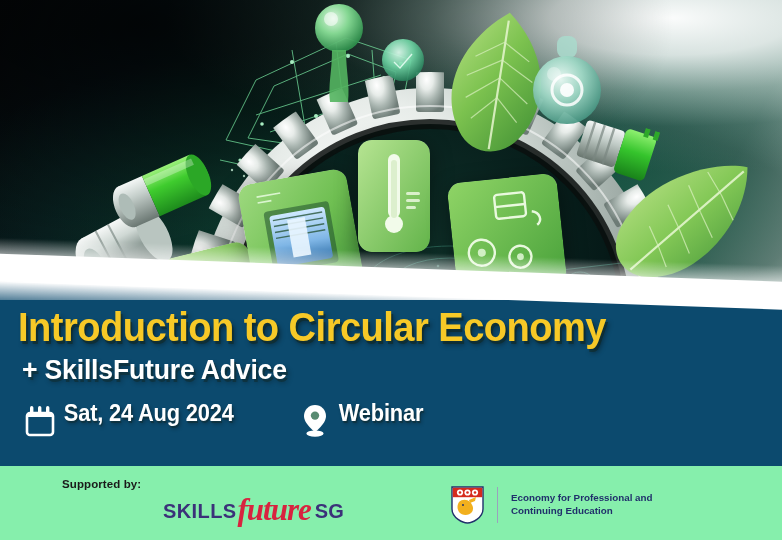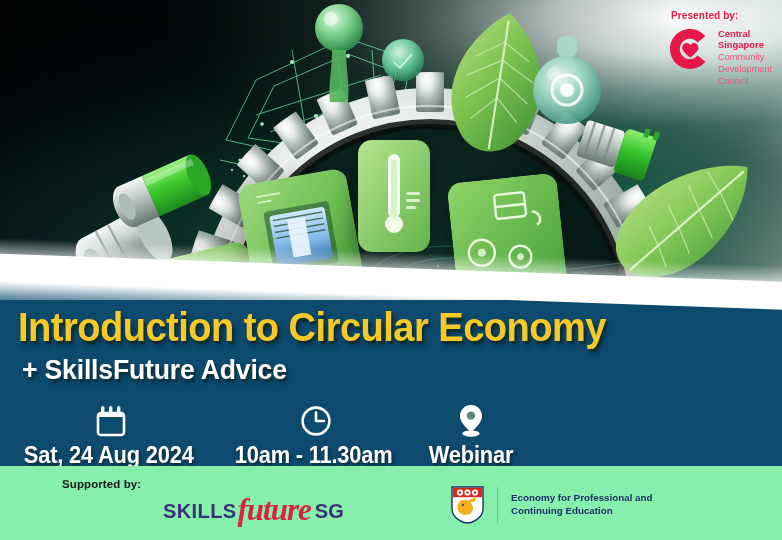--- a/index.html
+++ b/index.html
@@ -113,21 +113,21 @@
     transform:scaleX(.95); transform-origin:left center;
     white-space:nowrap;
     text-shadow:2px 3px 0 rgba(18,38,30,.45), 3px 4px 5px rgba(0,0,0,.32);
   }
 
   .meta{
     position:absolute; left:20px; top:118px;
     display:flex; align-items:center; gap:0px;
     white-space:nowrap;
   }
-  .meta-item{ display:flex; align-items:center;flex-direction:column; }
+  .meta-item{ display:flex; align-items:flex-start; }
   .meta-ico{ width:40px; height:42px; display:flex; align-items:center; justify-content:center; flex:0 0 auto; }
   .meta-ico svg{ display:block; }
   .meta-txt{
     color:#ffffff; font-size:23px; font-weight:bold; letter-spacing:-0.2px;
     transform:scaleX(.95); transform-origin:left center;
     text-shadow:1px 2px 0 rgba(18,38,30,.42), 2px 3px 4px rgba(0,0,0,.30);
     padding-left:4px;
   }
   .gap-a{ width:28px; } .gap-b{ width:24px; }
 
@@ -599,29 +599,20 @@
             </g>
             <path d="M2 8 h26 v4 H2 Z" fill="#ffffff"></path>
             <rect x="2" y="8" width="26" height="22" rx="3" fill="none" stroke="#ffffff" stroke-width="2.6"></rect>
           </svg>
         </span>
         <span class="meta-txt">Sat, 24 Aug 2024</span>
       </div>
 
       <span class="gap-a"></span>
 
-      <div class="meta-item">
-        <span class="meta-ico">
-          <svg width="32" height="32" viewBox="0 0 32 32">
-            <circle cx="16" cy="16" r="13.4" fill="none" stroke="#ffffff" stroke-width="2.6"></circle>
-            <path d="M16 7.5 V16 H24" fill="none" stroke="#ffffff" stroke-width="2.6" stroke-linecap="round" stroke-linejoin="round"></path>
-          </svg>
-        </span>
-        <span class="meta-txt">10am - 11.30am</span>
-      </div>
 
       <span class="gap-b"></span>
 
       <div class="meta-item">
         <span class="meta-ico">
           <svg width="26" height="34" viewBox="0 0 26 34">
             <path d="M13 1 C6.9 1 2 5.9 2 12 C2 20 13 28 13 28 C13 28 24 20 24 12 C24 5.9 19.1 1 13 1 Z" fill="#ffffff"></path>
             <circle cx="13" cy="11.6" r="4.2" fill="#588b71"></circle>
             <ellipse cx="13" cy="29.6" rx="8.6" ry="3.2" fill="#ffffff"></ellipse>
           </svg>
@@ -666,32 +657,14 @@
         </svg>
       </span>
       <span class="ntu-div"></span>
       <div class="ntu-cpce">
         <div>Economy for Professional and</div>
         <div>Continuing Education</div>
       </div>
     </div>
   </div>
 
-  <div class="cdc">
-    <div class="cdc-pres">Presented by:</div>
-    <div class="cdc-lock">
-      <span class="cdc-mark">
-        <svg viewBox="0 0 44 44">
-          <path d="M22 2 C10.95 2 2 10.95 2 22 C2 33.05 10.95 42 22 42 C28.2 42 33.7 39.2 37.3 34.8 L29.6 28.5 C27.8 30.8 25.1 32.2 22 32.2 C16.4 32.2 11.8 27.6 11.8 22 C11.8 16.4 16.4 11.8 22 11.8 C25.1 11.8 27.8 13.2 29.6 15.5 L37.3 9.2 C33.7 4.8 28.2 2 22 2 Z" fill="#e8174a"></path>
-          <path d="M22.3 30.6 C17.4 26.6 14.2 23.9 14.2 20.5 C14.2 18 16.2 16 18.7 16 C20.2 16 21.6 16.8 22.3 17.9 C23 16.8 24.4 16 25.9 16 C28.4 16 30.4 18 30.4 20.5 C30.4 23.9 27.2 26.6 22.3 30.6 Z" fill="#e8174a"></path>
-        </svg>
-      </span>
-      <div class="cdc-txt">
-        <div class="cdc-strong">Central</div>
-        <div class="cdc-strong">Singapore</div>
-        <div class="cdc-light">Community</div>
-        <div class="cdc-light">Development</div>
-        <div class="cdc-light">Council</div>
-      </div>
-    </div>
-  </div>
 
 </div>
 
 </body></html>

